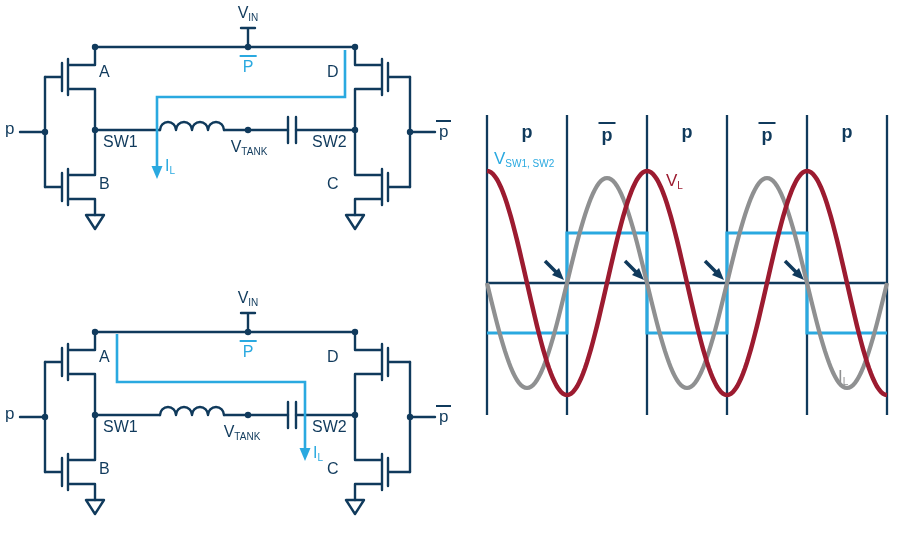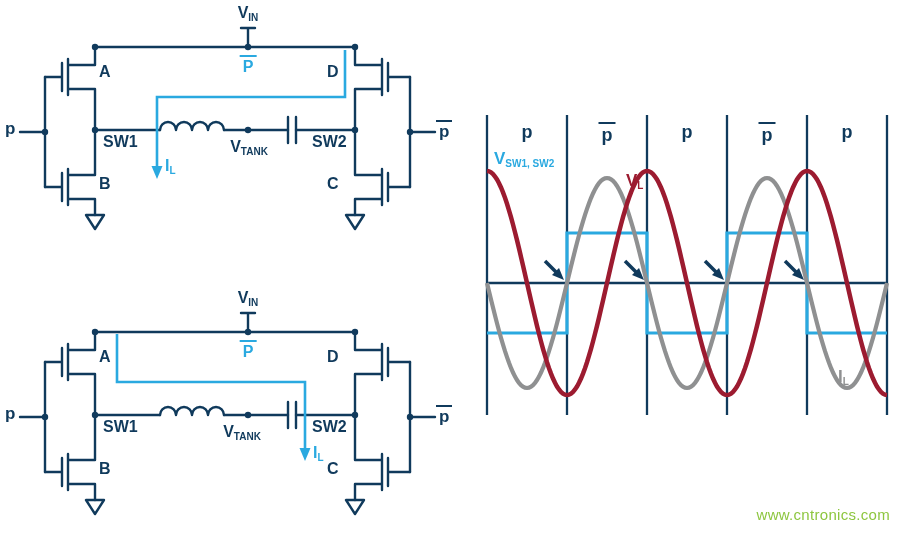--- a/index.html
+++ b/index.html
@@ -1,32 +1,32 @@
 <!DOCTYPE html>
 <html><head>
 <meta charset="utf-8">
 <style>
   *{margin:0;padding:0;box-sizing:border-box}
   html,body{background:#ffffff}
   .stage{position:relative;width:900px;height:537px;background:#fff;overflow:hidden;
          font-family:"Liberation Sans",sans-serif}
   svg.layer{position:absolute;left:0;top:0}
-  .lbl{position:absolute;font-weight:bold;font-size:16px;color:#103a5c;
+  .lbl{position:absolute;font-weight:normal;font-size:16px;color:#103a5c;
        white-space:nowrap;line-height:1.1}
   .lbl.sm{font-size:16px}
   .lbl.big{font-size:17px}
   .lbl sub,.legend sub{font-size:10px;vertical-align:-3px}
   .ctr{transform:translateX(-50%)}
   .cyan{color:#2aa9e0}
   .red{color:#9c1b30}
   .gray{color:#8f9091}
   .ovl{display:inline-block;border-top:2.4px solid currentColor;padding:1px 3px 0}
   .plabel{position:absolute;top:122px;transform:translateX(-50%);
           font-weight:bold;font-size:18px;color:#103a5c}
-  .legend{position:absolute;font-weight:bold;font-size:17px;white-space:nowrap}
+  .legend{position:absolute;font-weight:normal;font-size:17px;white-space:nowrap}
   .watermark{position:absolute;right:10px;top:506px;font-size:15px;color:#8dc63f;letter-spacing:.3px}
 </style>
 </head>
 <body>
 
 <div class="stage">
 
   <svg class="layer" width="900" height="537" viewBox="0 0 900 537" xmlns="http://www.w3.org/2000/svg" xmlns:xlink="http://www.w3.org/1999/xlink">
 
     <defs>
@@ -142,17 +142,16 @@
   <div class="lbl big" style="left:436px;top:405px"><span class="ovl">p</span></div>
   <div class="lbl cyan" style="left:313px;top:444px"><span>I</span><sub>L</sub></div>
 
   <span class="plabel" style="left:527px"><span>p</span></span>
   <span class="plabel" style="left:607px"><span class="ovl">p</span></span>
   <span class="plabel" style="left:687px"><span>p</span></span>
   <span class="plabel" style="left:767px"><span class="ovl">p</span></span>
   <span class="plabel" style="left:847px"><span>p</span></span>
 
   <div class="legend cyan" style="left:494px;top:149px"><span>V</span><sub>SW1, SW2</sub></div>
-  <div class="legend red" style="left:626px;top:171px"><span>V</span><sub>L</sub></div>
+  <div class="legend red" style="left:666px;top:171px"><span>V</span><sub>L</sub></div>
   <div class="legend gray" style="left:838px;top:367px"><span>I</span><sub>L</sub></div>
 
-  <div class="watermark">www.cntronics.com</div>
 </div>
 
 </body></html>

